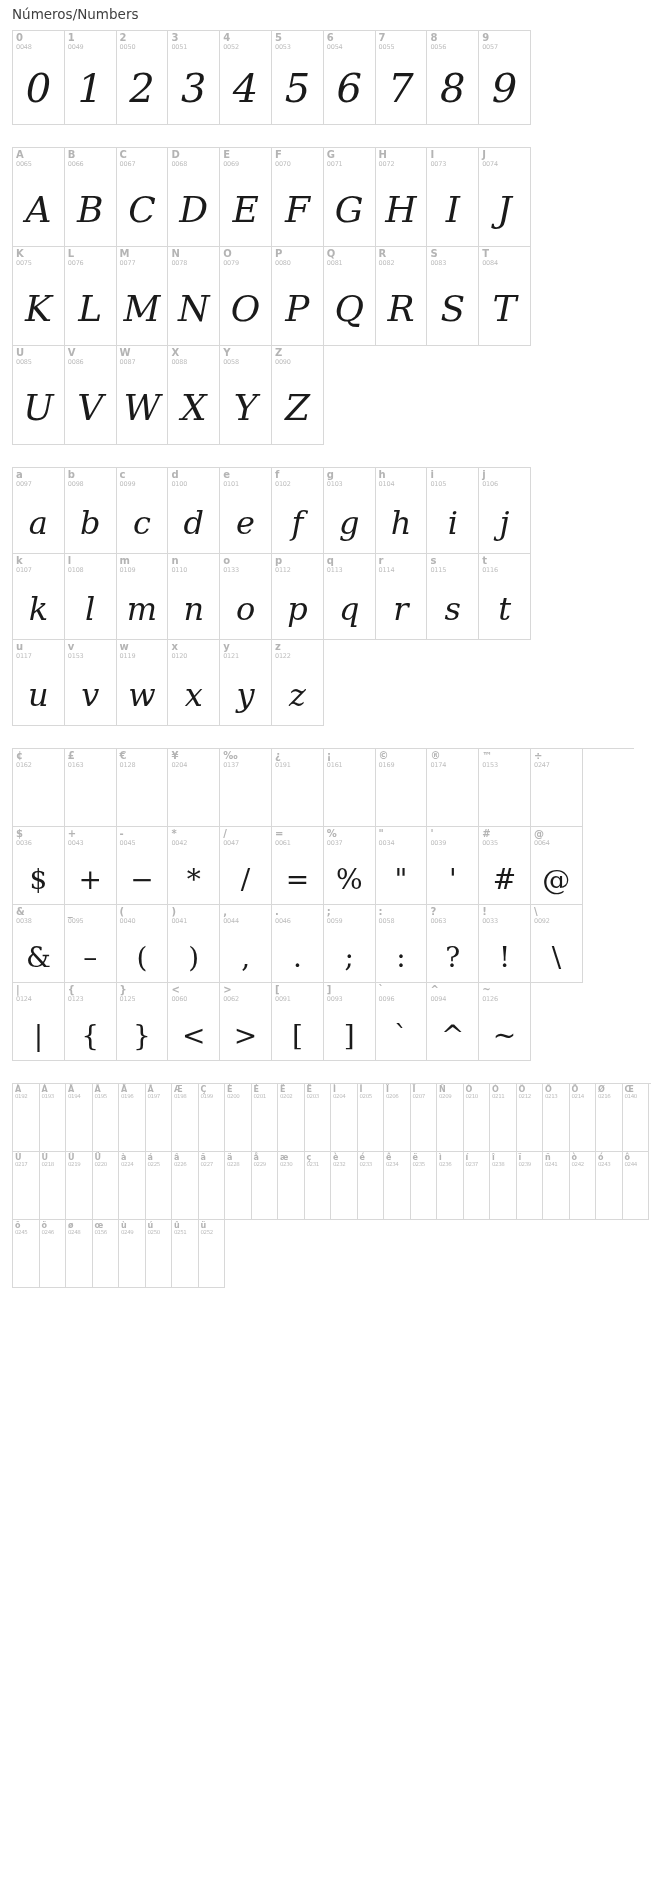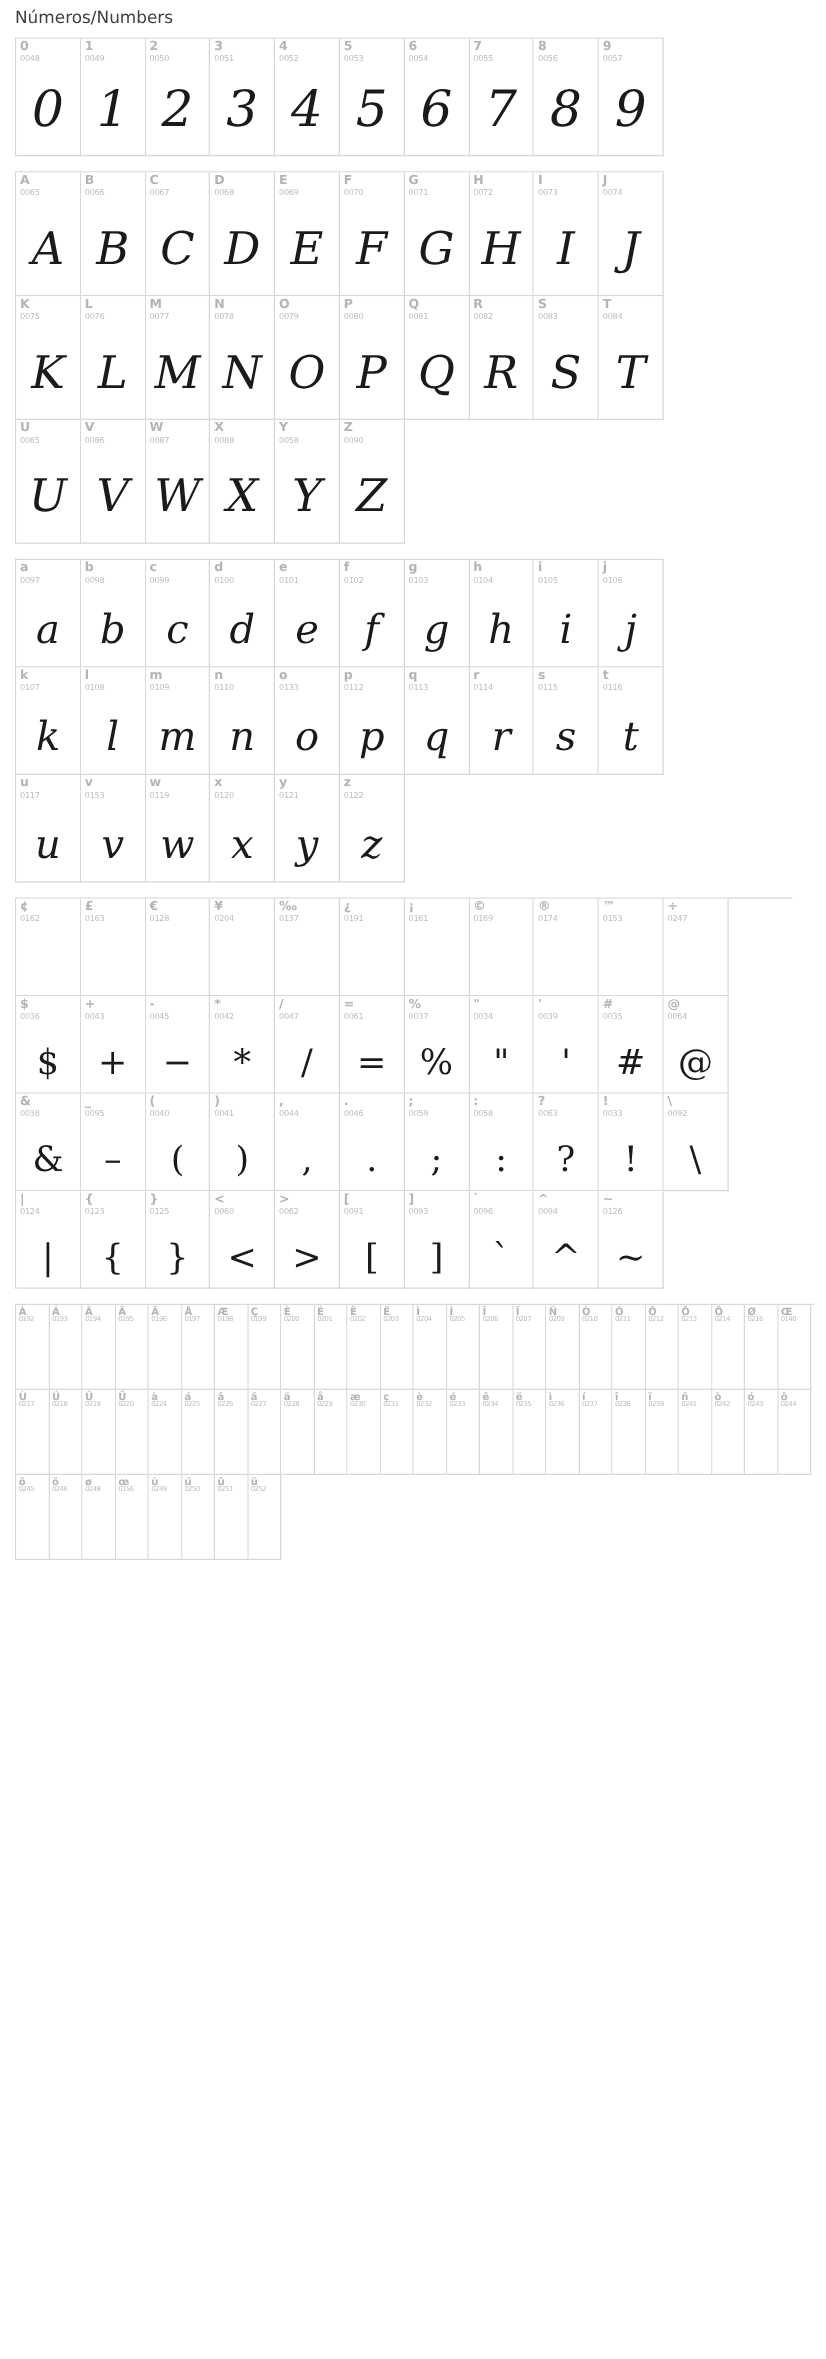--- a/index.html
+++ b/index.html
@@ -9,21 +9,21 @@
     width: 661px;
   }
   body {
     font-family: "DejaVu Sans", sans-serif;
     color: #333;
   }
   .page {
     width: 661px;
     padding: 0 0 20px 0;
   }
-  .section { margin: 0 0 12px 0; }
+  .section { margin: 0 0 22px 0; }
   .section-title {
     font-size: 13.5px;
     color: #3f3f3f;
     padding: 6px 0 8px 12px;
     font-family: "DejaVu Sans", sans-serif;
   }
   .grid {
     display: flex;
     flex-wrap: wrap;
     margin-left: 12px;

